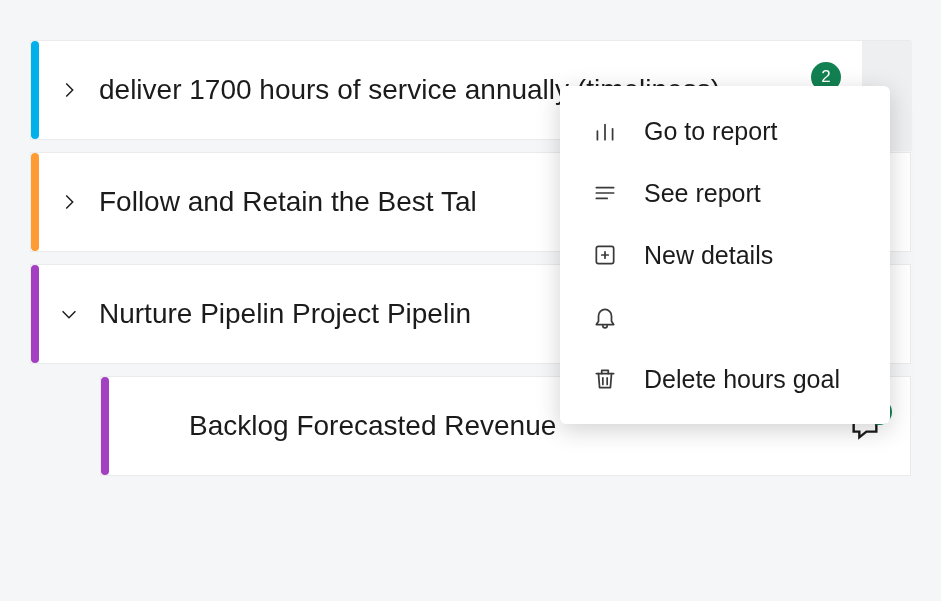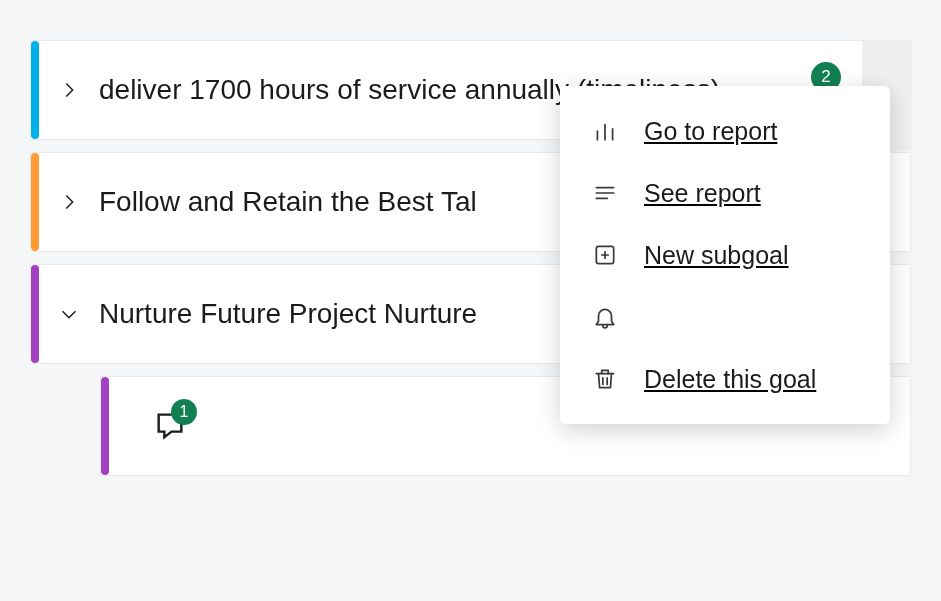--- a/index.html
+++ b/index.html
@@ -99,21 +99,20 @@
   .menu {
     position: absolute;
     top: 86px;
     left: 560px;
     width: 330px;
     background: #ffffff;
     border-radius: 6px;
     box-shadow: 0 6px 24px rgba(0,0,0,0.18);
     padding: 14px 0;
     z-index: 50;
-    text-decoration: underline;
   }
   .menu-item {
     display: flex;
     align-items: center;
     gap: 24px;
     padding: 16px 30px;
     font-size: 25px;
     color: #1b1b1b;
     cursor: pointer;
   }
@@ -179,26 +178,27 @@
     <div class="goal-title">Follow and Retain the Best Tal</div>
   </div>
 
   <div class="goal-card">
     <div class="stripe purple"></div>
     <div class="expand-cell">
       <svg viewBox="0 0 24 24">
           <polyline points="5 9 12 16 19 9"></polyline>
         </svg>
     </div>
-    <div class="goal-title">Nurture Future Project Nurture</div>
+    <div class="goal-title">Nurture Pipelin Project Pipelin</div>
   </div>
 
   <div class="goal-card nested">
     <div class="stripe purple"></div>
     <div class="expand-cell"></div>
+    <div class="goal-title">Backlog Forecasted Revenue</div>
     <div class="right-icons">
       <div class="badge-wrap">
         <svg viewBox="0 0 24 24">
           <path d="M4 4h16v12H13l-5 4v-4H4z"></path>
         </svg>
         <div class="badge-count">1</div>
       </div>
     </div>
   </div>
 
@@ -224,37 +224,37 @@
       <span>See report</span>
     </div>
     <div class="menu-item">
       <span class="mi-icon">
         <svg viewBox="0 0 24 24">
             <rect x="4" y="4" width="16" height="16" rx="2"></rect>
             <line x1="12" y1="9" x2="12" y2="15"></line>
             <line x1="9" y1="12" x2="15" y2="12"></line>
           </svg>
       </span>
-      <span>New subgoal</span>
+      <span>New details</span>
     </div>
     <div class="menu-item">
       <span class="mi-icon">
         <svg viewBox="0 0 24 24">
             <path d="M6 16V11a6 6 0 0 1 12 0v5l2 3H4z"></path>
             <path d="M10 20a2 2 0 0 0 4 0"></path>
           </svg>
       </span>
     </div>
     <div class="menu-item">
       <span class="mi-icon">
         <svg viewBox="0 0 24 24">
             <path d="M4 7h16"></path>
             <path d="M9 7V4h6v3"></path>
             <path d="M6 7l1 13h10l1-13"></path>
             <line x1="10" y1="11" x2="10" y2="17"></line>
             <line x1="14" y1="11" x2="14" y2="17"></line>
           </svg>
       </span>
-      <span>Delete this goal</span>
+      <span>Delete hours goal</span>
     </div>
   </div>
 
 </div>
 
 </body></html>

